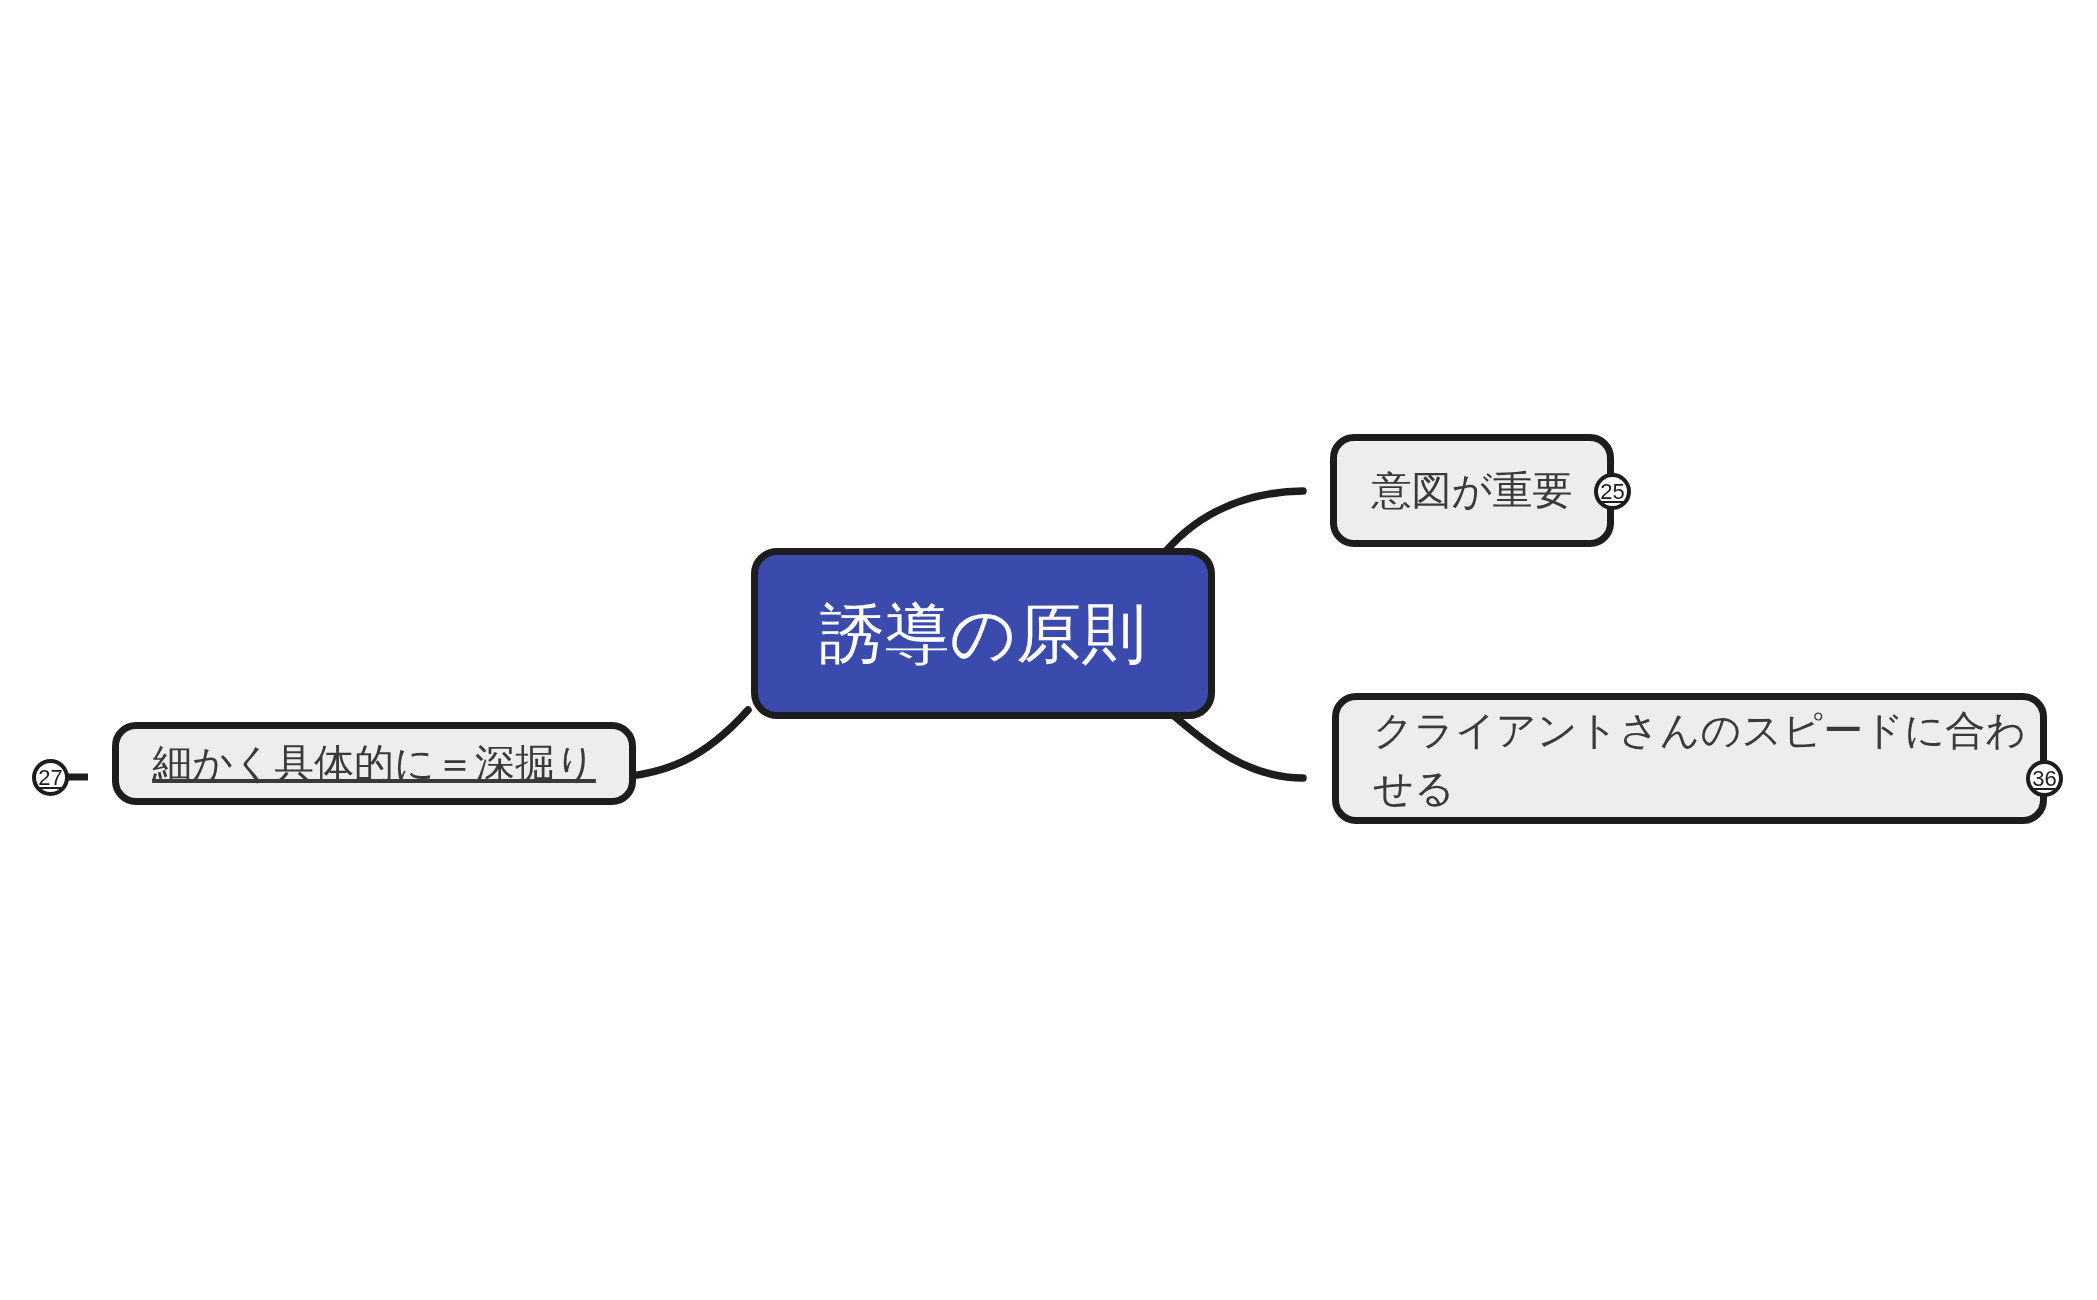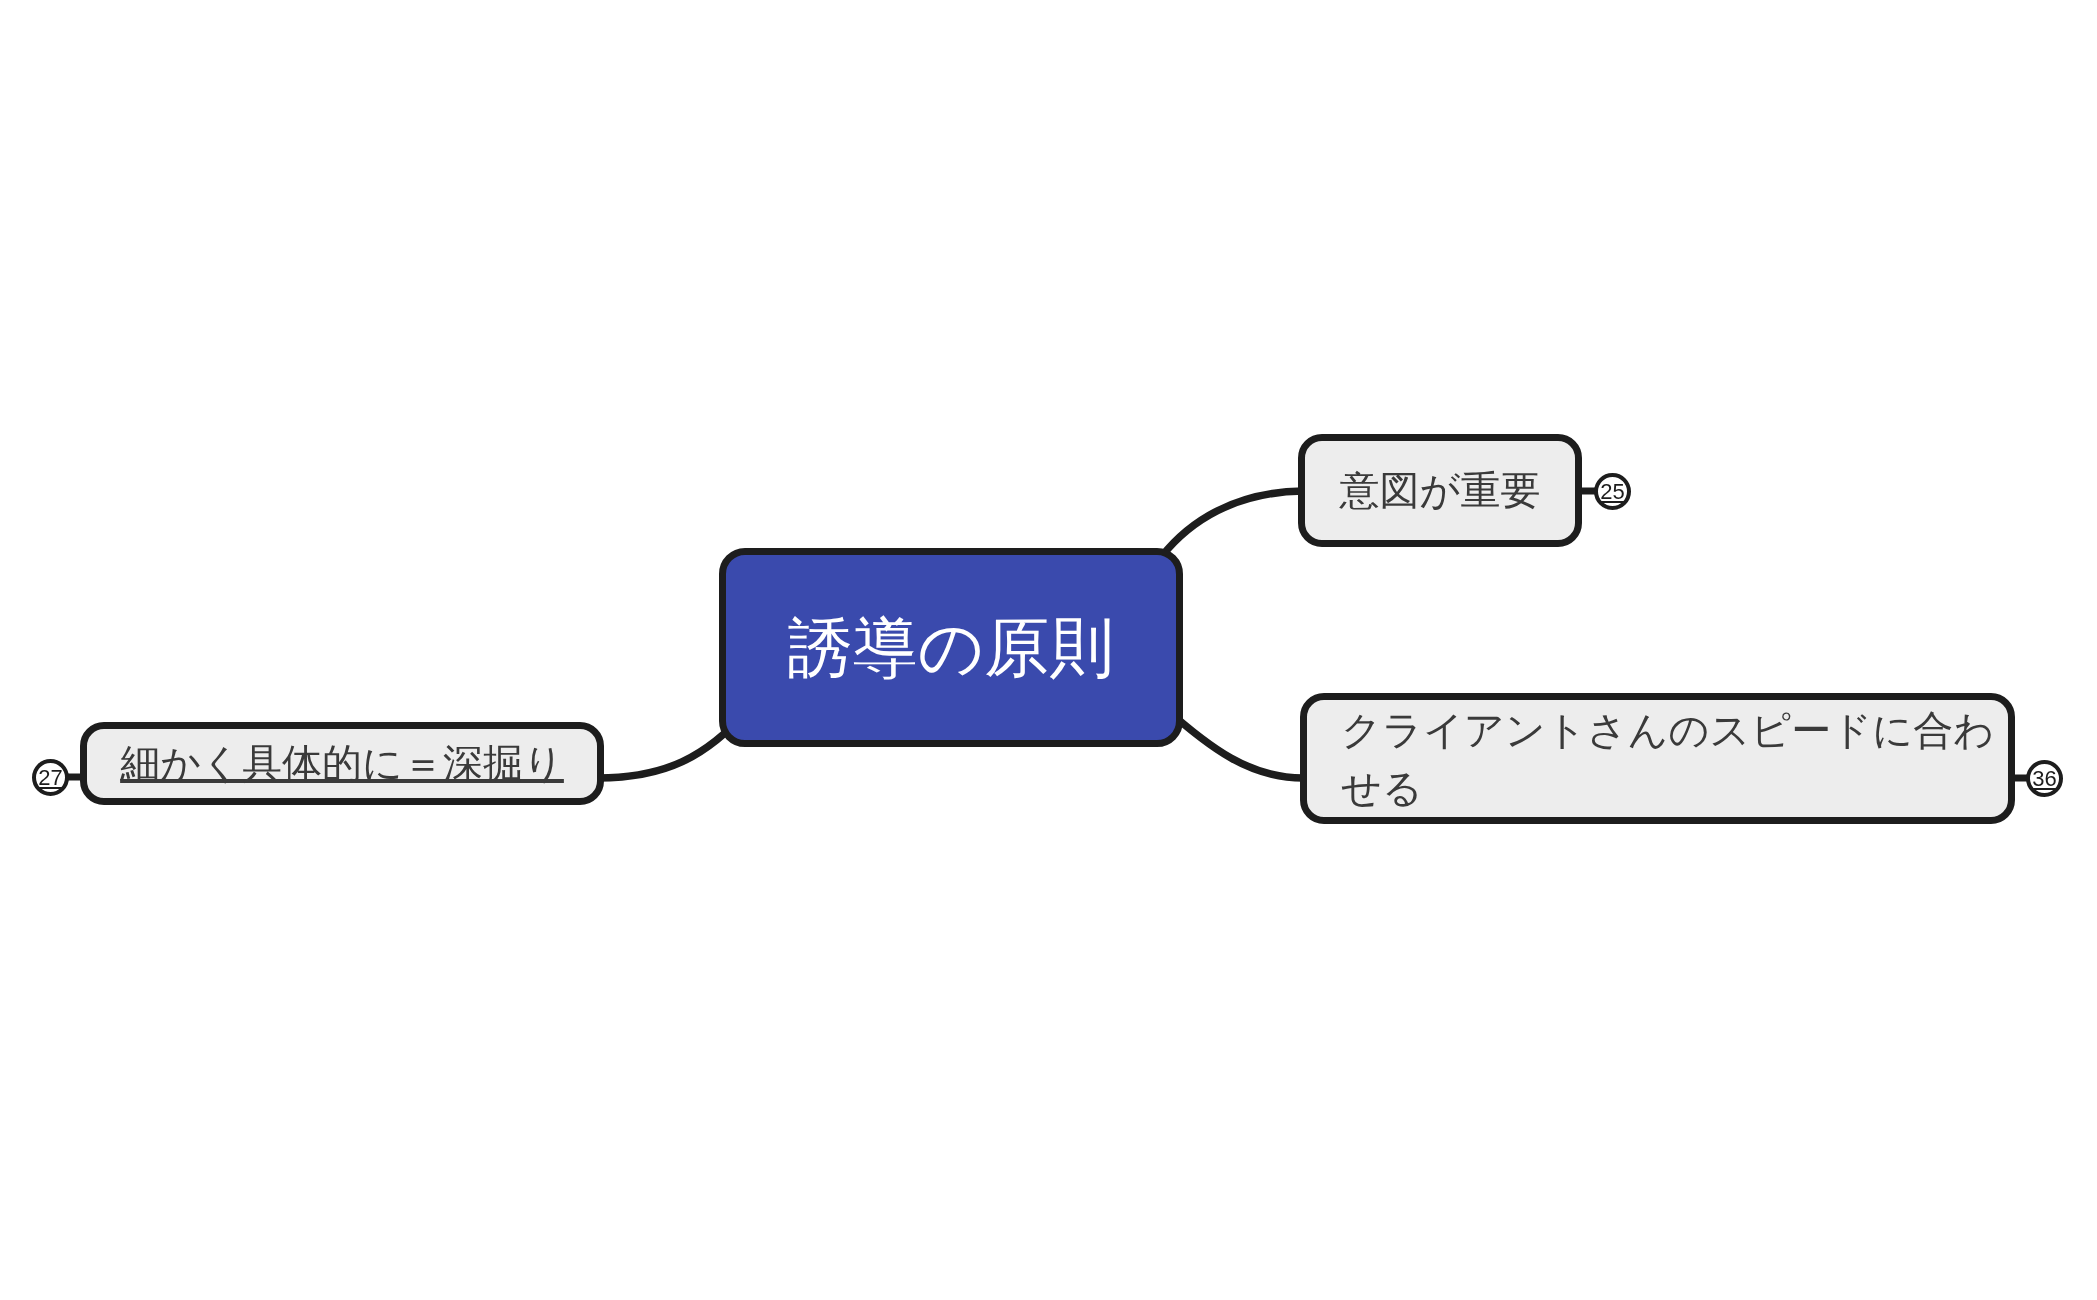--- a/index.html
+++ b/index.html
@@ -27,24 +27,25 @@
     stroke-width: 7;
   }
   .node {
     position: absolute;
     box-sizing: border-box;
     border: 7px solid var(--line, #1d1d1d);
     display: flex;
     align-items: center;
     justify-content: center;
     white-space: nowrap;
+    margin-left: 32px;
   }
   .node-root {
     left: 719px; top: 548px;
-    width: 464px; height: 199px;
+    width: 464px; height: 171px;
     background: var(--root-fill, #3a4aad);
     border-radius: 26px;
     color: var(--root-text, #ffffff);
     font-size: 65px;
   }
   .node-child {
     background: var(--child-fill, #ededed);
     border-radius: 24px;
     color: var(--child-text, #3a3a3a);
     font-size: 40px;

